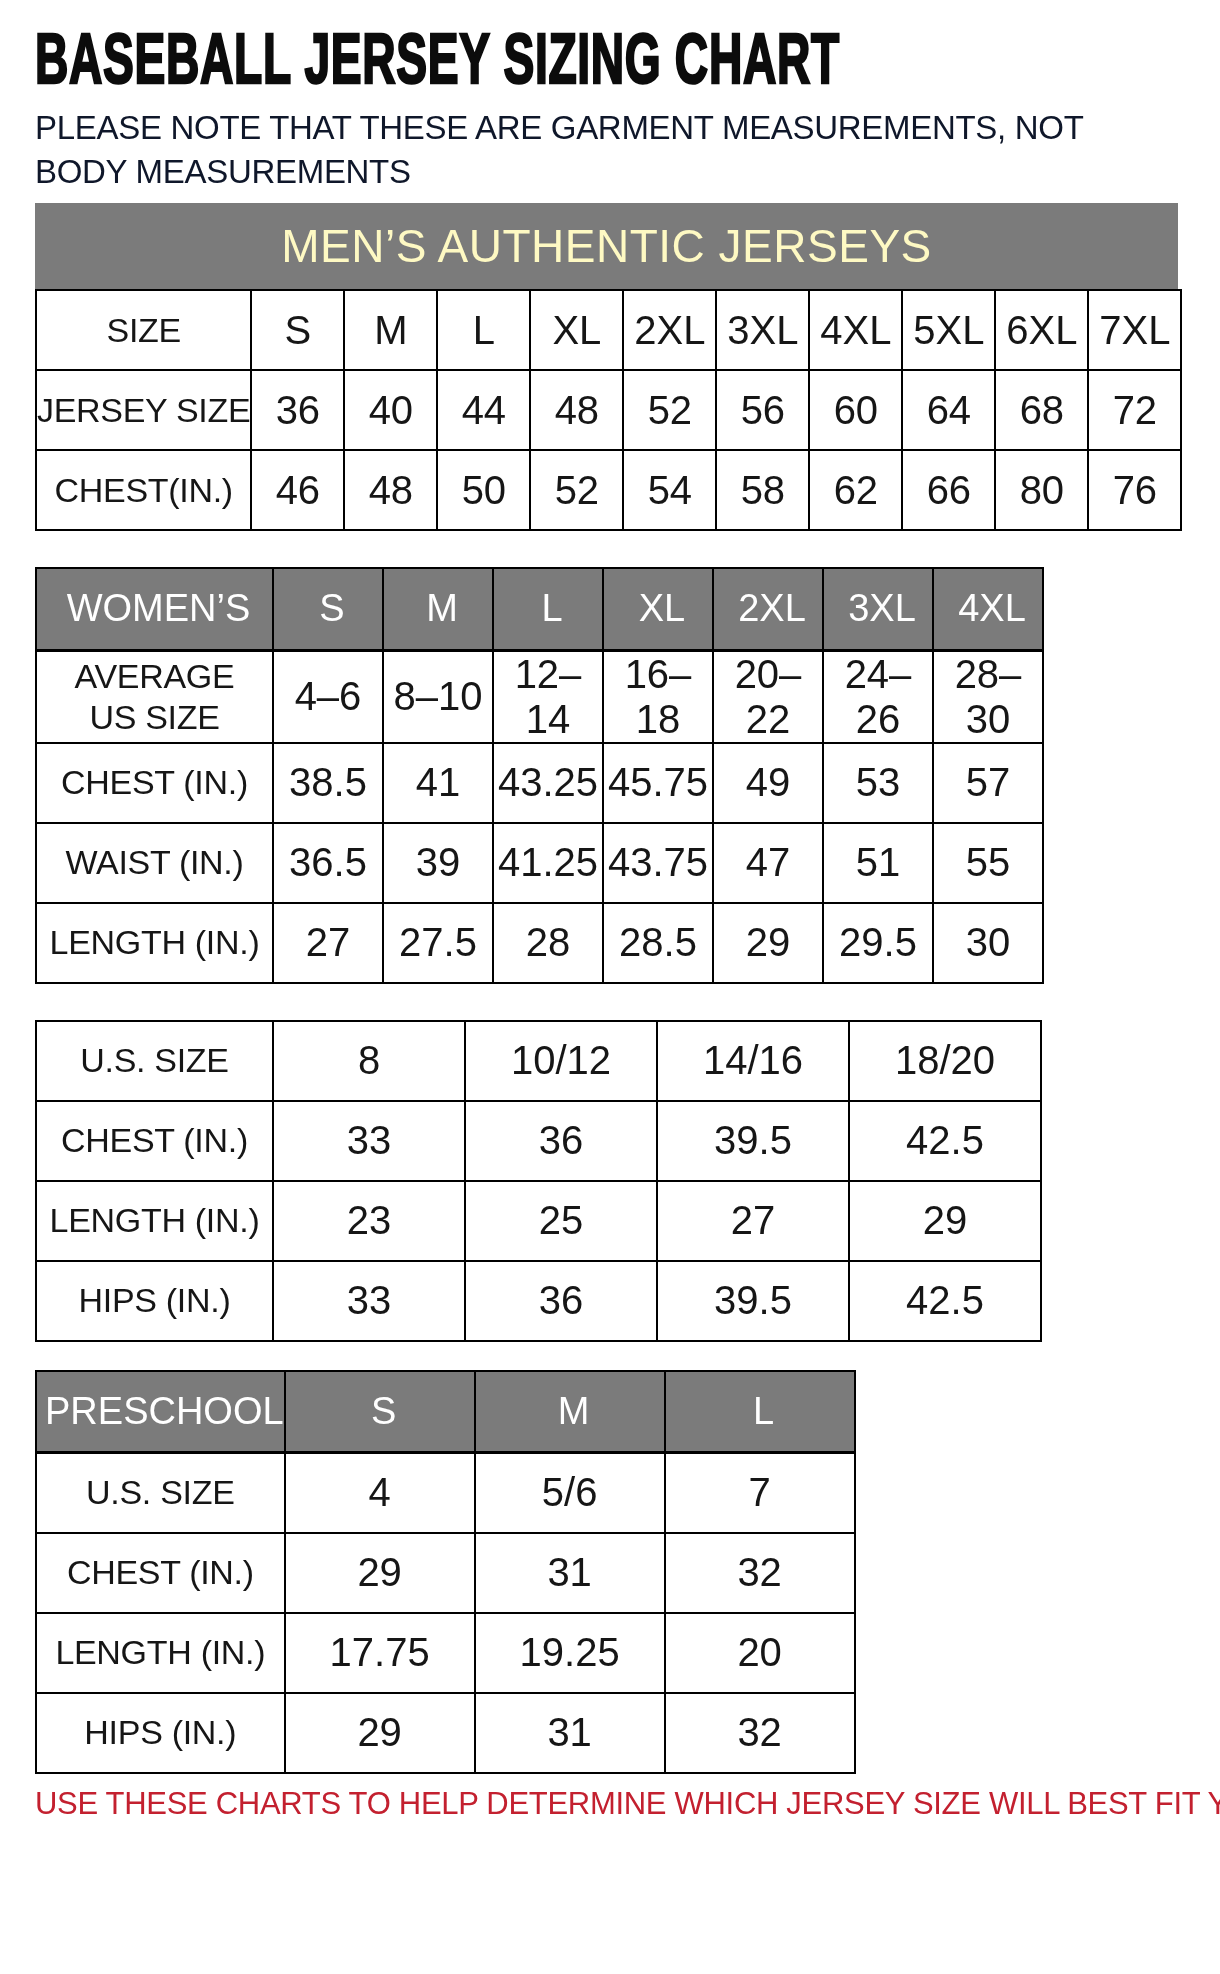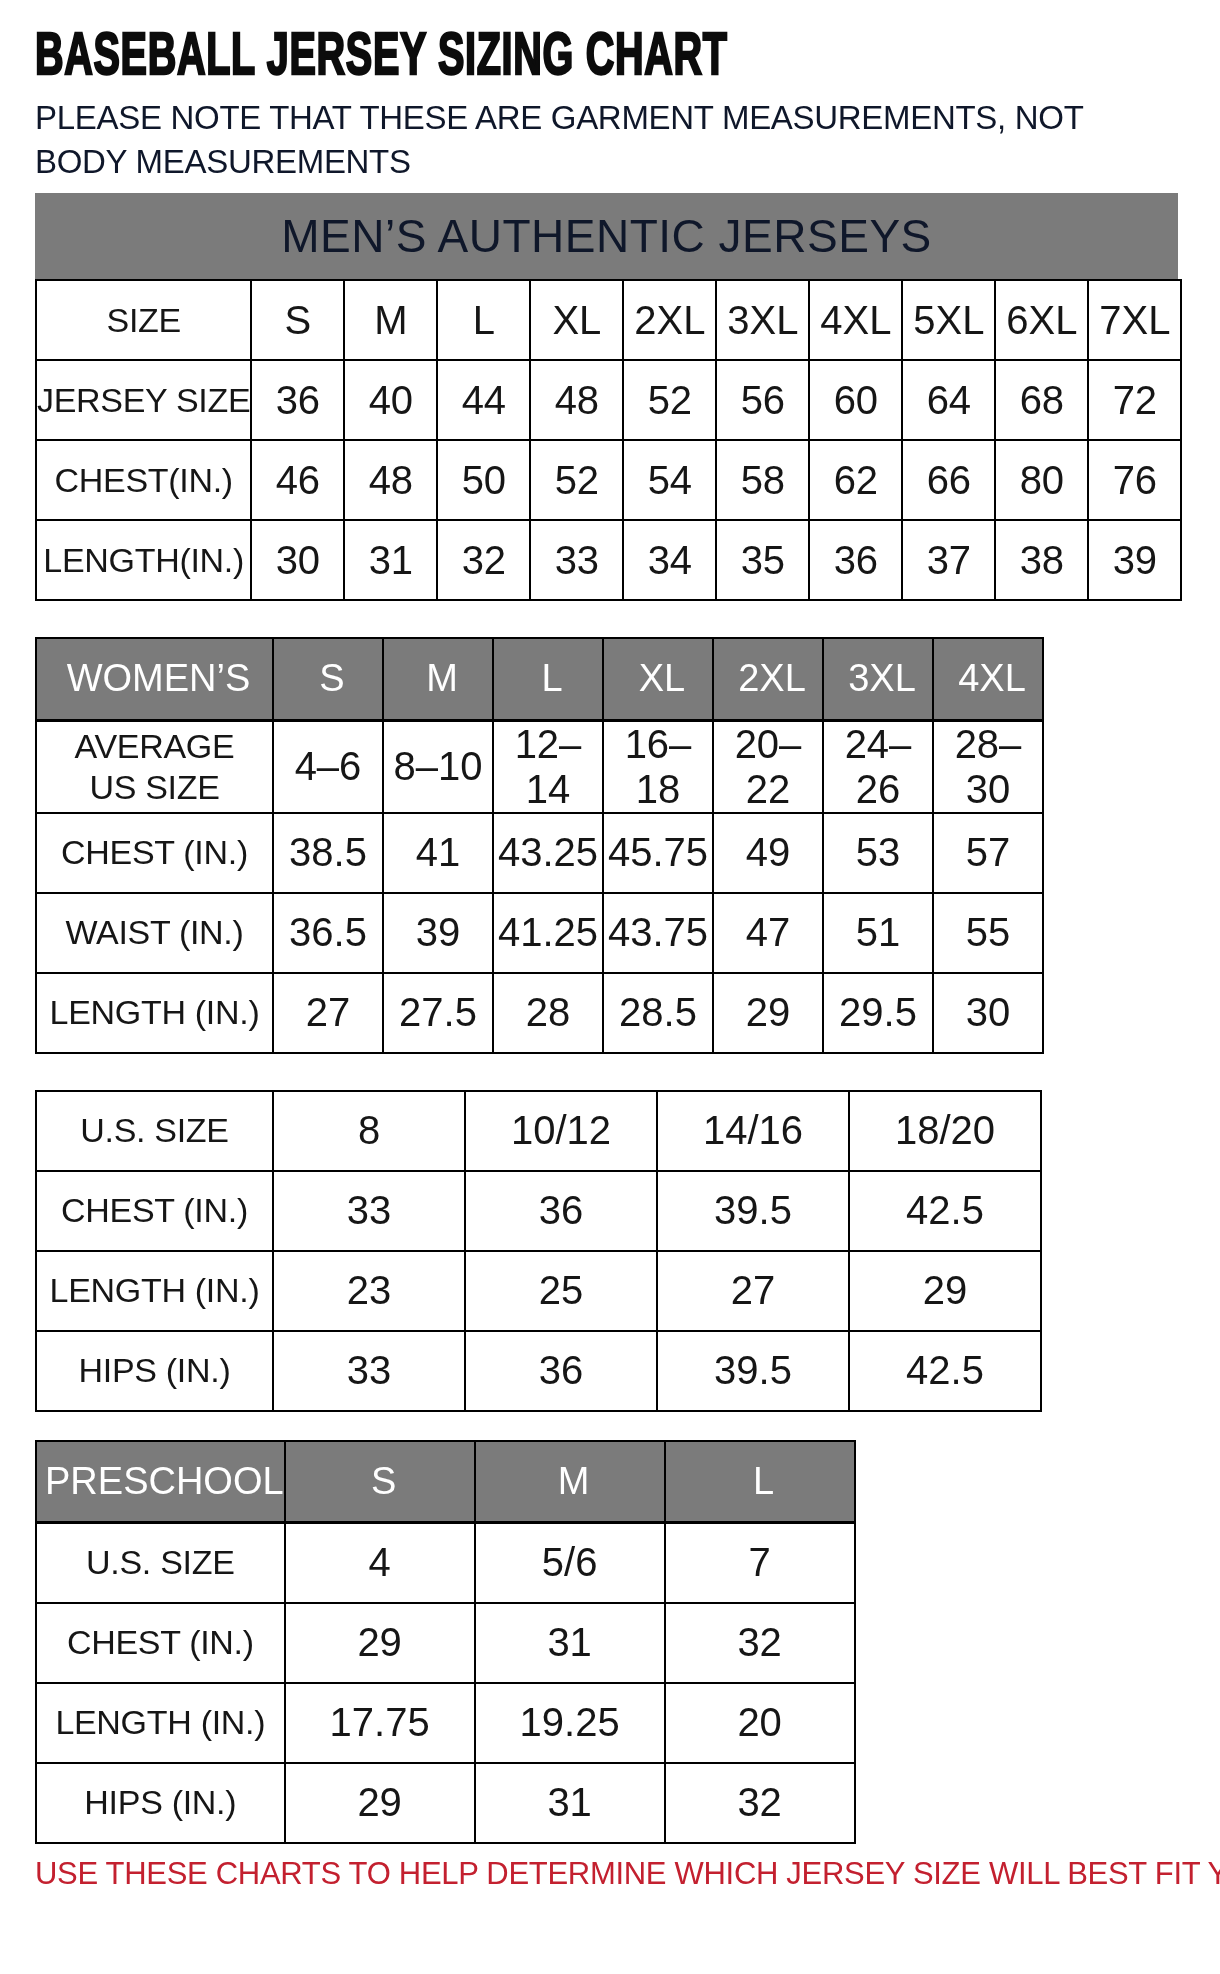--- a/index.html
+++ b/index.html
@@ -3,35 +3,35 @@
 <meta charset="utf-8">
 <style>
   * { margin:0; padding:0; box-sizing:border-box; }
   body {
     width:1220px; height:1974px; background:#ffffff;
     font-family:"Liberation Sans","DejaVu Sans",sans-serif;
     color:#161616;
   }
   main { padding:24px 0 0 35px; }
 
-  h1.title { line-height:1; font-size:60px; font-weight:bold; color:#0c0c0c; }
+  h1.title { line-height:1; font-size:70px; font-weight:bold; color:#0c0c0c; }
   h1.title .squeeze{
     display:inline-block; white-space:nowrap;
     transform:scaleX(0.66); transform-origin:left center;
     letter-spacing:1px; -webkit-text-stroke:2.5px currentColor;
   }
 
   p.note{
     margin-top:12px; max-width:1130px;
     font-size:33px; line-height:1.32; color:#0f172a; letter-spacing:-0.3px;
   }
 
   section.mens { margin-top:10px; }
   .banner{
-    width:1143px; height:86px; background:#7b7b7b; color:#0f172a;
+    width:1143px; height:86px; background:#7b7b7b; color:#fef9c3;
     display:flex; align-items:center; justify-content:center;
     font-size:46px; letter-spacing:0.5px;
   }
 
   table.sizing{ border-collapse:collapse; table-layout:fixed; }
   table.sizing td, table.sizing th{
     border:2px solid #000; text-align:center; vertical-align:middle;
     height:80px; overflow:hidden;
   }
   td.val{ font-size:40px; }
@@ -108,33 +108,20 @@
           <td class="val">48</td>
           <td class="val">50</td>
           <td class="val">52</td>
           <td class="val">54</td>
           <td class="val">58</td>
           <td class="val">62</td>
           <td class="val">66</td>
           <td class="val">80</td>
           <td class="val">76</td>
         </tr>
-        <tr>
-          <td class="lbl">LENGTH(IN.)</td>
-          <td class="val">30</td>
-          <td class="val">31</td>
-          <td class="val">32</td>
-          <td class="val">33</td>
-          <td class="val">34</td>
-          <td class="val">35</td>
-          <td class="val">36</td>
-          <td class="val">37</td>
-          <td class="val">38</td>
-          <td class="val">39</td>
-        </tr>
       </tbody>
     </table>
   </section>
 
   <section class="womens">
     <table class="sizing">
       <colgroup>
         <col style="width:237px">
           <col style="width:110px">
           <col style="width:110px">

